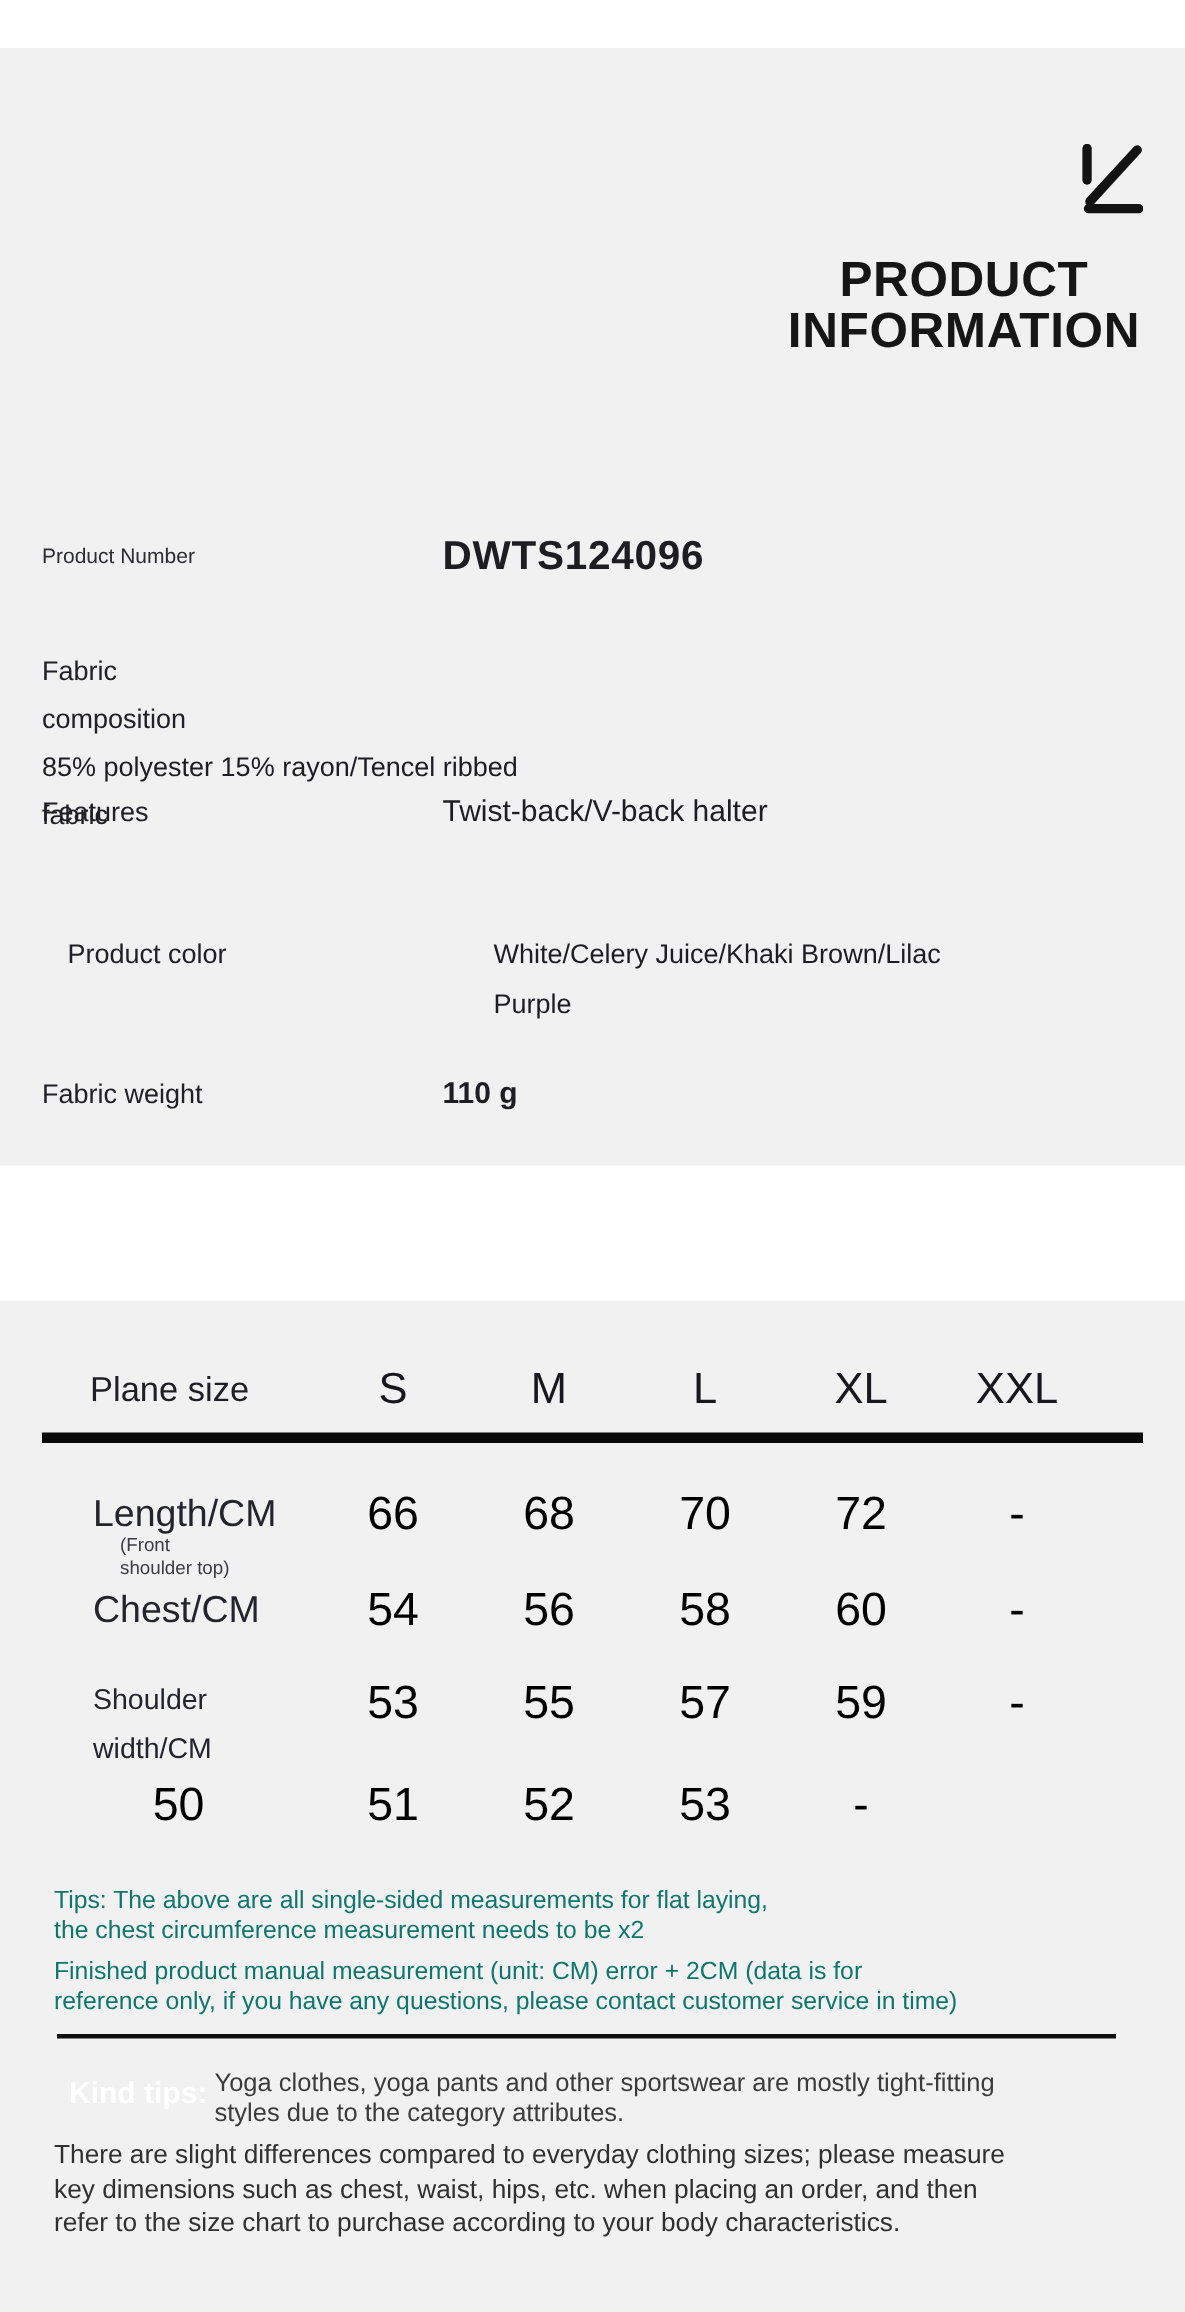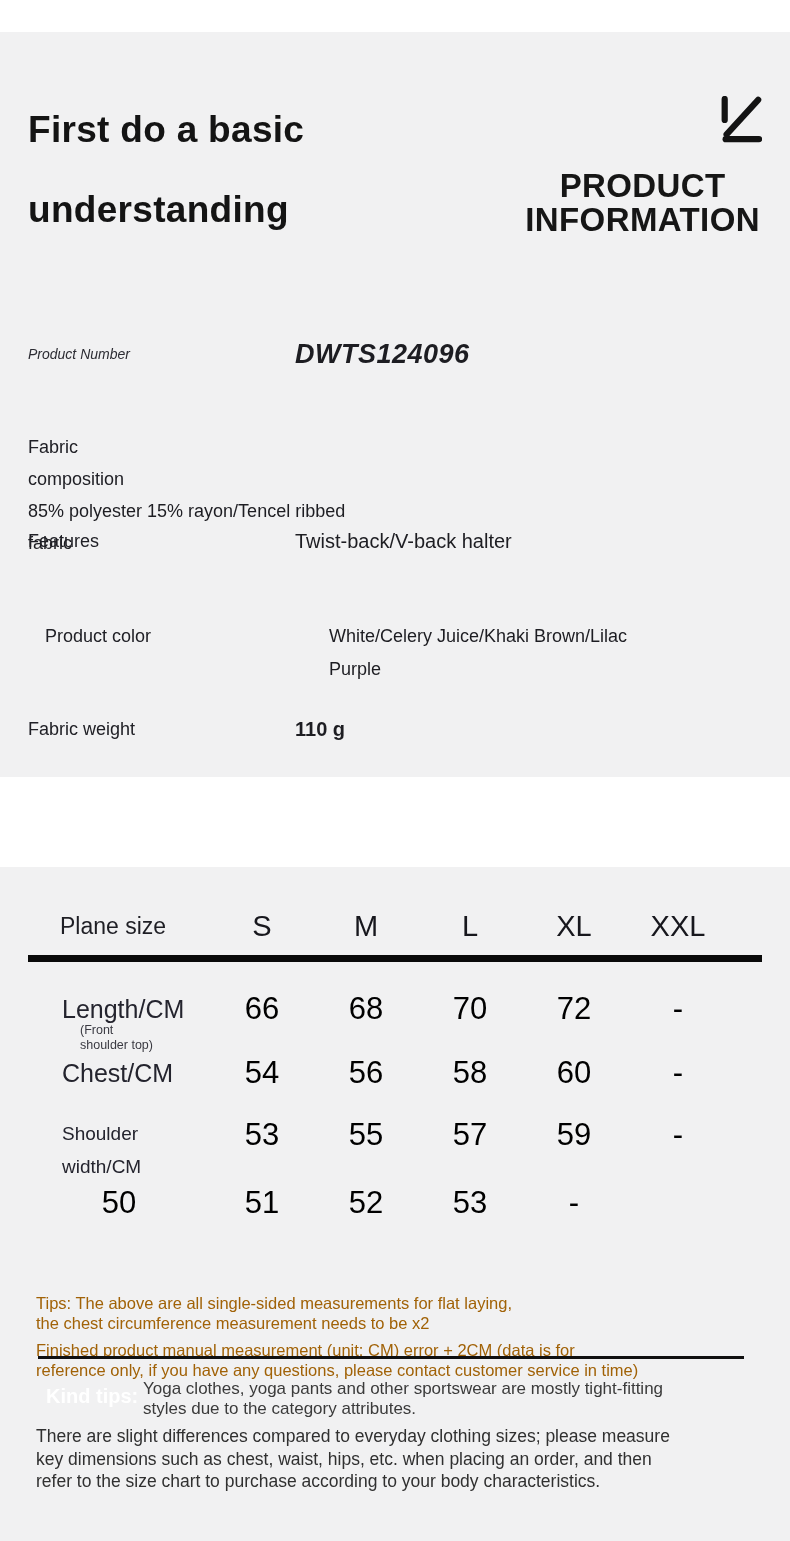--- a/index.html
+++ b/index.html
@@ -15,21 +15,21 @@
   .title { position:absolute; left:28px; top:90px; font-size:37px; font-weight:bold;
            line-height:80px; color:#141414; letter-spacing:0.3px; }
   .logo { position:absolute; top:96px; right:28px; width:44px; height:48px; }
   .brand { position:absolute; right:30px; top:169px; text-align:center; font-size:33px;
            font-weight:bold; line-height:34px; color:#161616; letter-spacing:0.4px; }
 
   
   .irow { position:absolute; left:28px; display:flex; }
   .ilabel { width:267px; font-size:18px; line-height:32px; color:#202026; }
   .ivalue { width:440px; font-size:18px; line-height:32px; color:#1d1d22; }
-  .ir1 { top:336px;font-style:italic; }
+  .ir1 { top:352px; }
   .ir1 .ilabel { font-size:14px; line-height:36px; color:#2c2c33; }
   .ir1 .ivalue { font-size:27px; line-height:36px; font-weight:bold; letter-spacing:0.5px; }
   .ir2 { top:431px;flex-direction:column; }
   .ir3 { top:525px; }
   .ir3 .ivalue { font-size:20px; }
   .ir4 { top:620px; }
   .ir4 .ilabel, .ir4 .ivalue { line-height:33px;margin-left:17px; }
   .ir5 { top:713px; }
   .ir5 .ivalue { font-size:20px; font-weight:600; }
 
@@ -45,40 +45,36 @@
   .sr1 { top:988px; }
   .sr1 .rlabel { font-size:25px; line-height:42px; }
   .sublabel { font-size:12.5px; line-height:15px; color:#3a3a42; margin-left:18px; margin-top:-7px; }
   .sr2 { top:1052px; }
   .sr2 .rlabel { font-size:25px; line-height:42px; }
   .sr3 { top:1114px; }
   .sr4 { top:1182px; }
   .sr3 .rlabel, .sr4 .rlabel { font-size:19px; line-height:33px; padding-top:3px; }
 
   
-  .tips { position:absolute; left:36px; top:1258px; font-size:16.5px; line-height:19.5px; color:#a16207;margin-top:36px; }
+  .tips { position:absolute; left:36px; top:1258px; font-size:16.5px; line-height:19.5px; color:#0f766e; }
   .tips .p2 { margin-top:8px; }
   .rule2 { position:absolute; top:1356px; left:38px; width:706px; height:3px; background:#101010; }
 
   
   .kind-label { position:absolute; left:46px; top:1385px; font-size:20px; font-weight:bold; color:#ffffff; }
   .kind-text { position:absolute; left:143px; top:1379px; font-size:17px; line-height:19.5px; color:#3b3b3b; }
   .note { position:absolute; left:36px; top:1425px; font-size:17.5px; line-height:22.5px; color:#303030; }
 </style>
 </head>
 <body>
 
 <div class="page">
 
   <div class="band band-top"></div>
 
-  <div class="title">
-    <div>First do a basic</div>
-    <div>understanding</div>
-  </div>
 
   <svg class="logo" viewBox="0 0 46 50">
     <line x1="7" y1="3" x2="7" y2="25" stroke="#131313" stroke-width="6.5" stroke-linecap="round"></line>
     <line x1="42" y1="4" x2="9" y2="40" stroke="#131313" stroke-width="6.5" stroke-linecap="round"></line>
     <line x1="8" y1="45" x2="43" y2="45" stroke="#131313" stroke-width="6.5" stroke-linecap="round"></line>
   </svg>
 
   <div class="brand">
     <div>PRODUCT</div>
     <div>INFORMATION</div>

